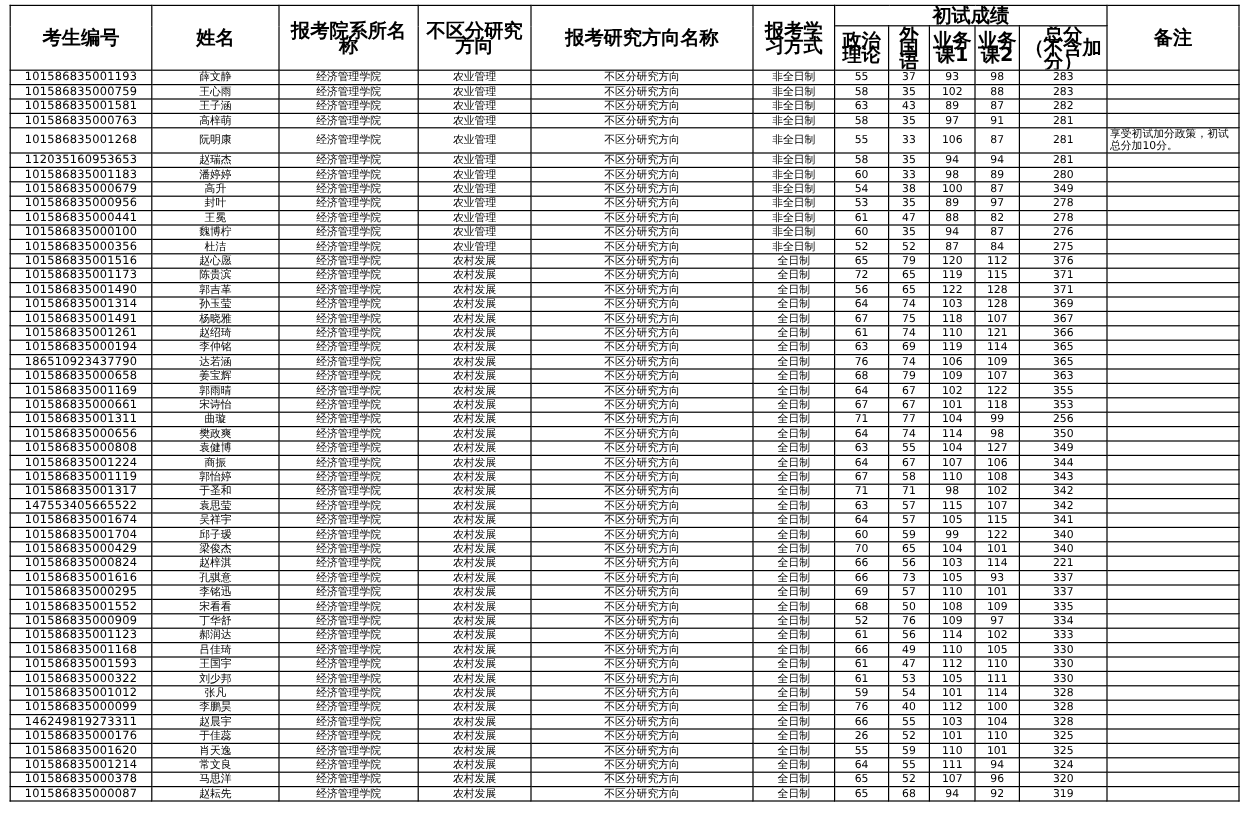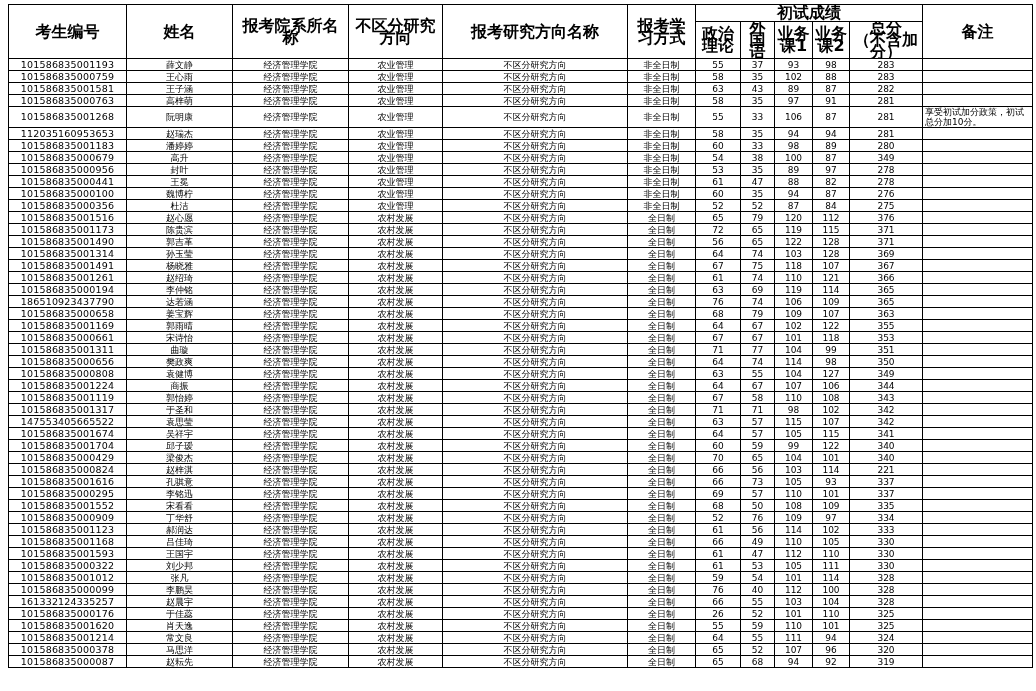--- a/index.html
+++ b/index.html
@@ -426,21 +426,21 @@
           <td class="num">101586835001311</td>
           <td>曲璇</td>
           <td>经济管理学院</td>
           <td>农村发展</td>
           <td>不区分研究方向</td>
           <td>全日制</td>
           <td>71</td>
           <td>77</td>
           <td>104</td>
           <td>99</td>
-          <td>351</td>
+          <td>256</td>
           <td class="remark-cell"></td>
         </tr>
         <tr>
           <td class="num">101586835000656</td>
           <td>樊政爽</td>
           <td>经济管理学院</td>
           <td>农村发展</td>
           <td>不区分研究方向</td>
           <td>全日制</td>
           <td>64</td>
@@ -710,21 +710,21 @@
           <td>不区分研究方向</td>
           <td>全日制</td>
           <td>76</td>
           <td>40</td>
           <td>112</td>
           <td>100</td>
           <td>328</td>
           <td class="remark-cell"></td>
         </tr>
         <tr>
-          <td class="num">161332124335257</td>
+          <td class="num">146249819273311</td>
           <td>赵晨宇</td>
           <td>经济管理学院</td>
           <td>农村发展</td>
           <td>不区分研究方向</td>
           <td>全日制</td>
           <td>66</td>
           <td>55</td>
           <td>103</td>
           <td>104</td>
           <td>328</td>

